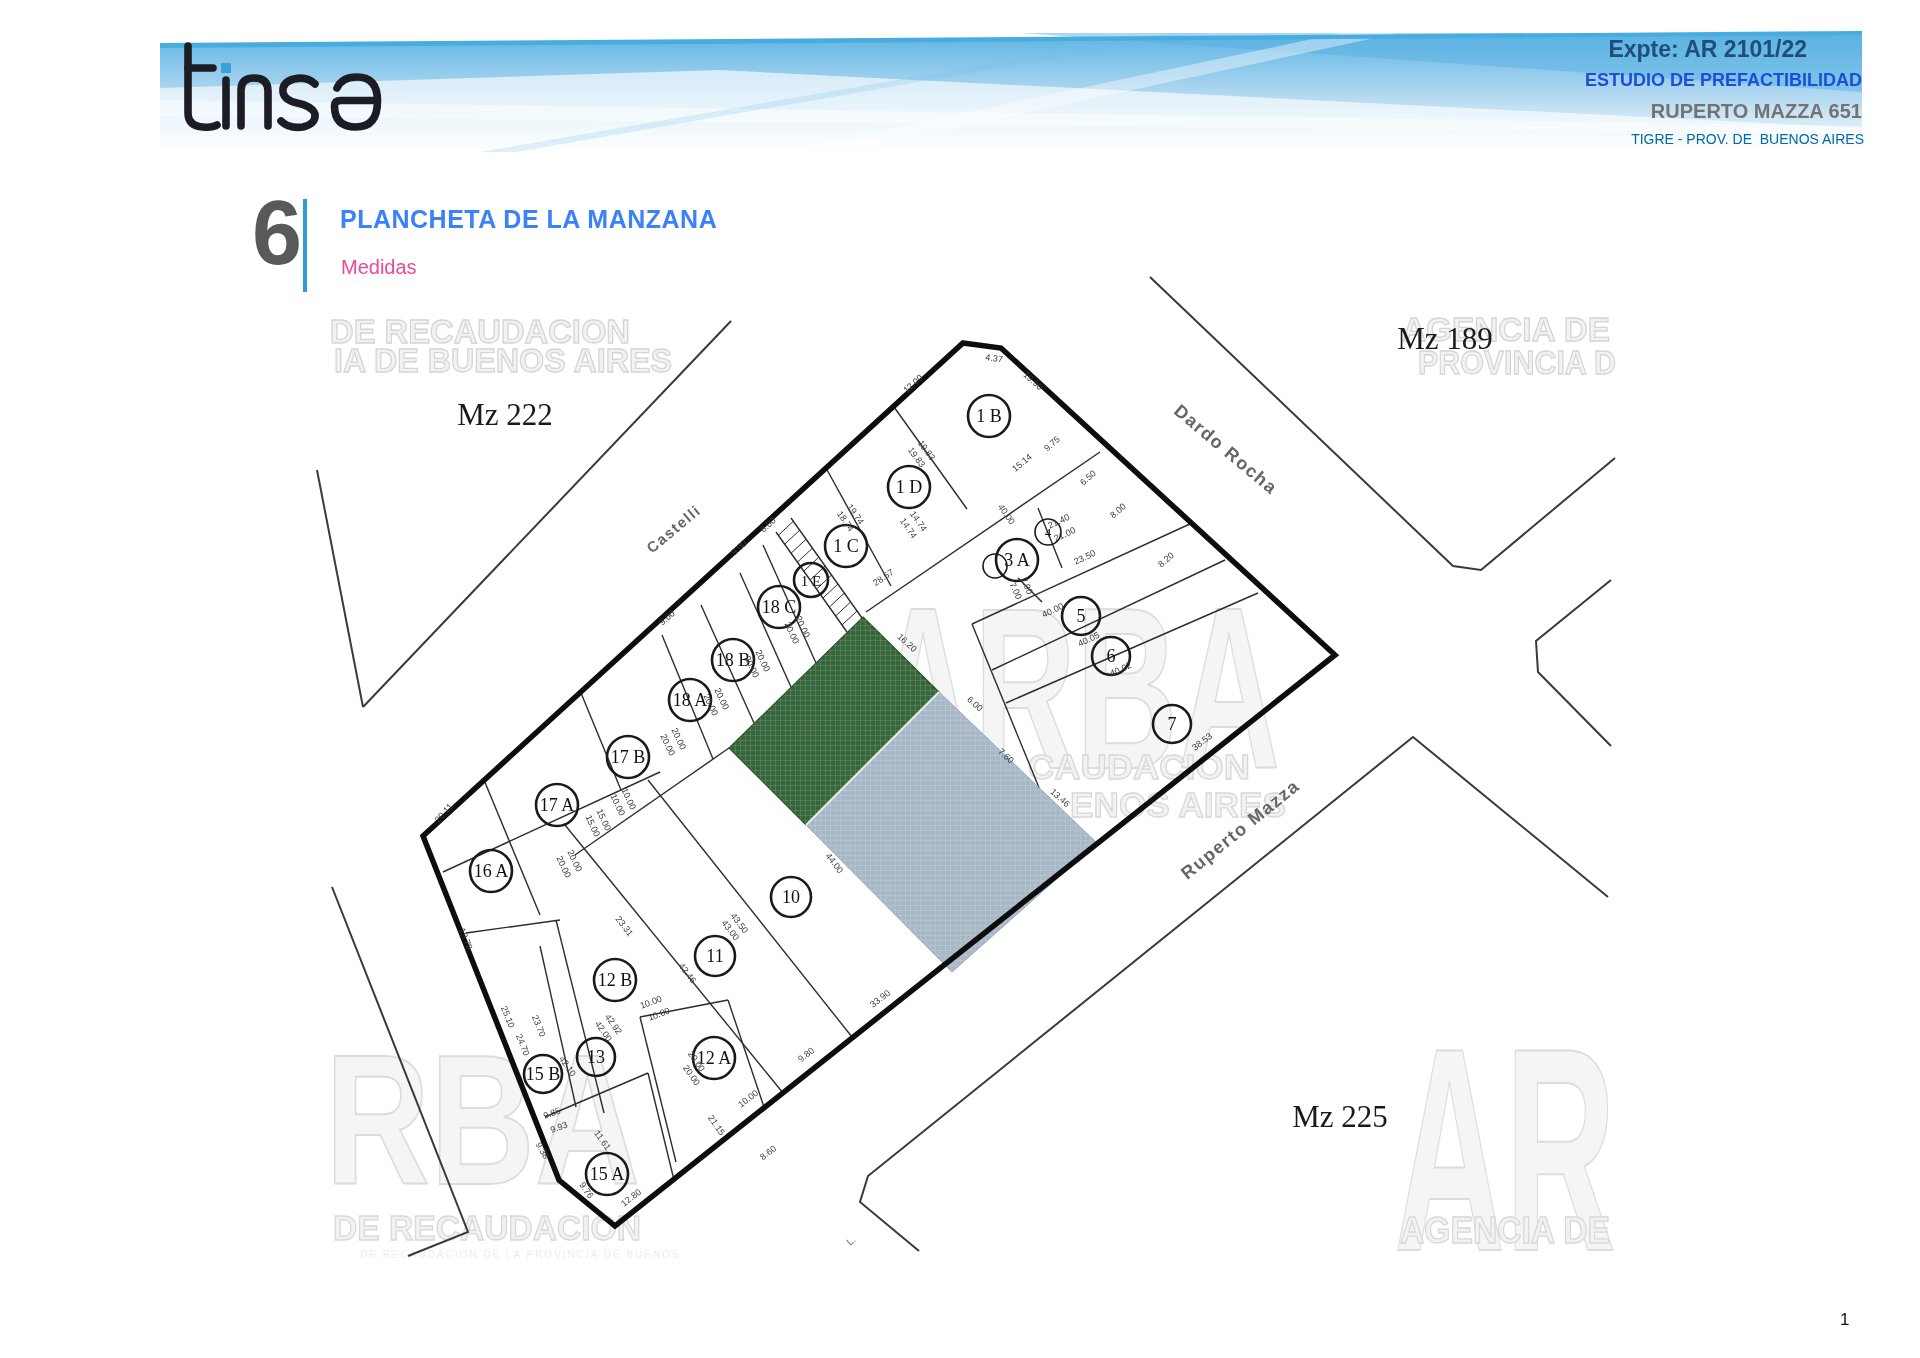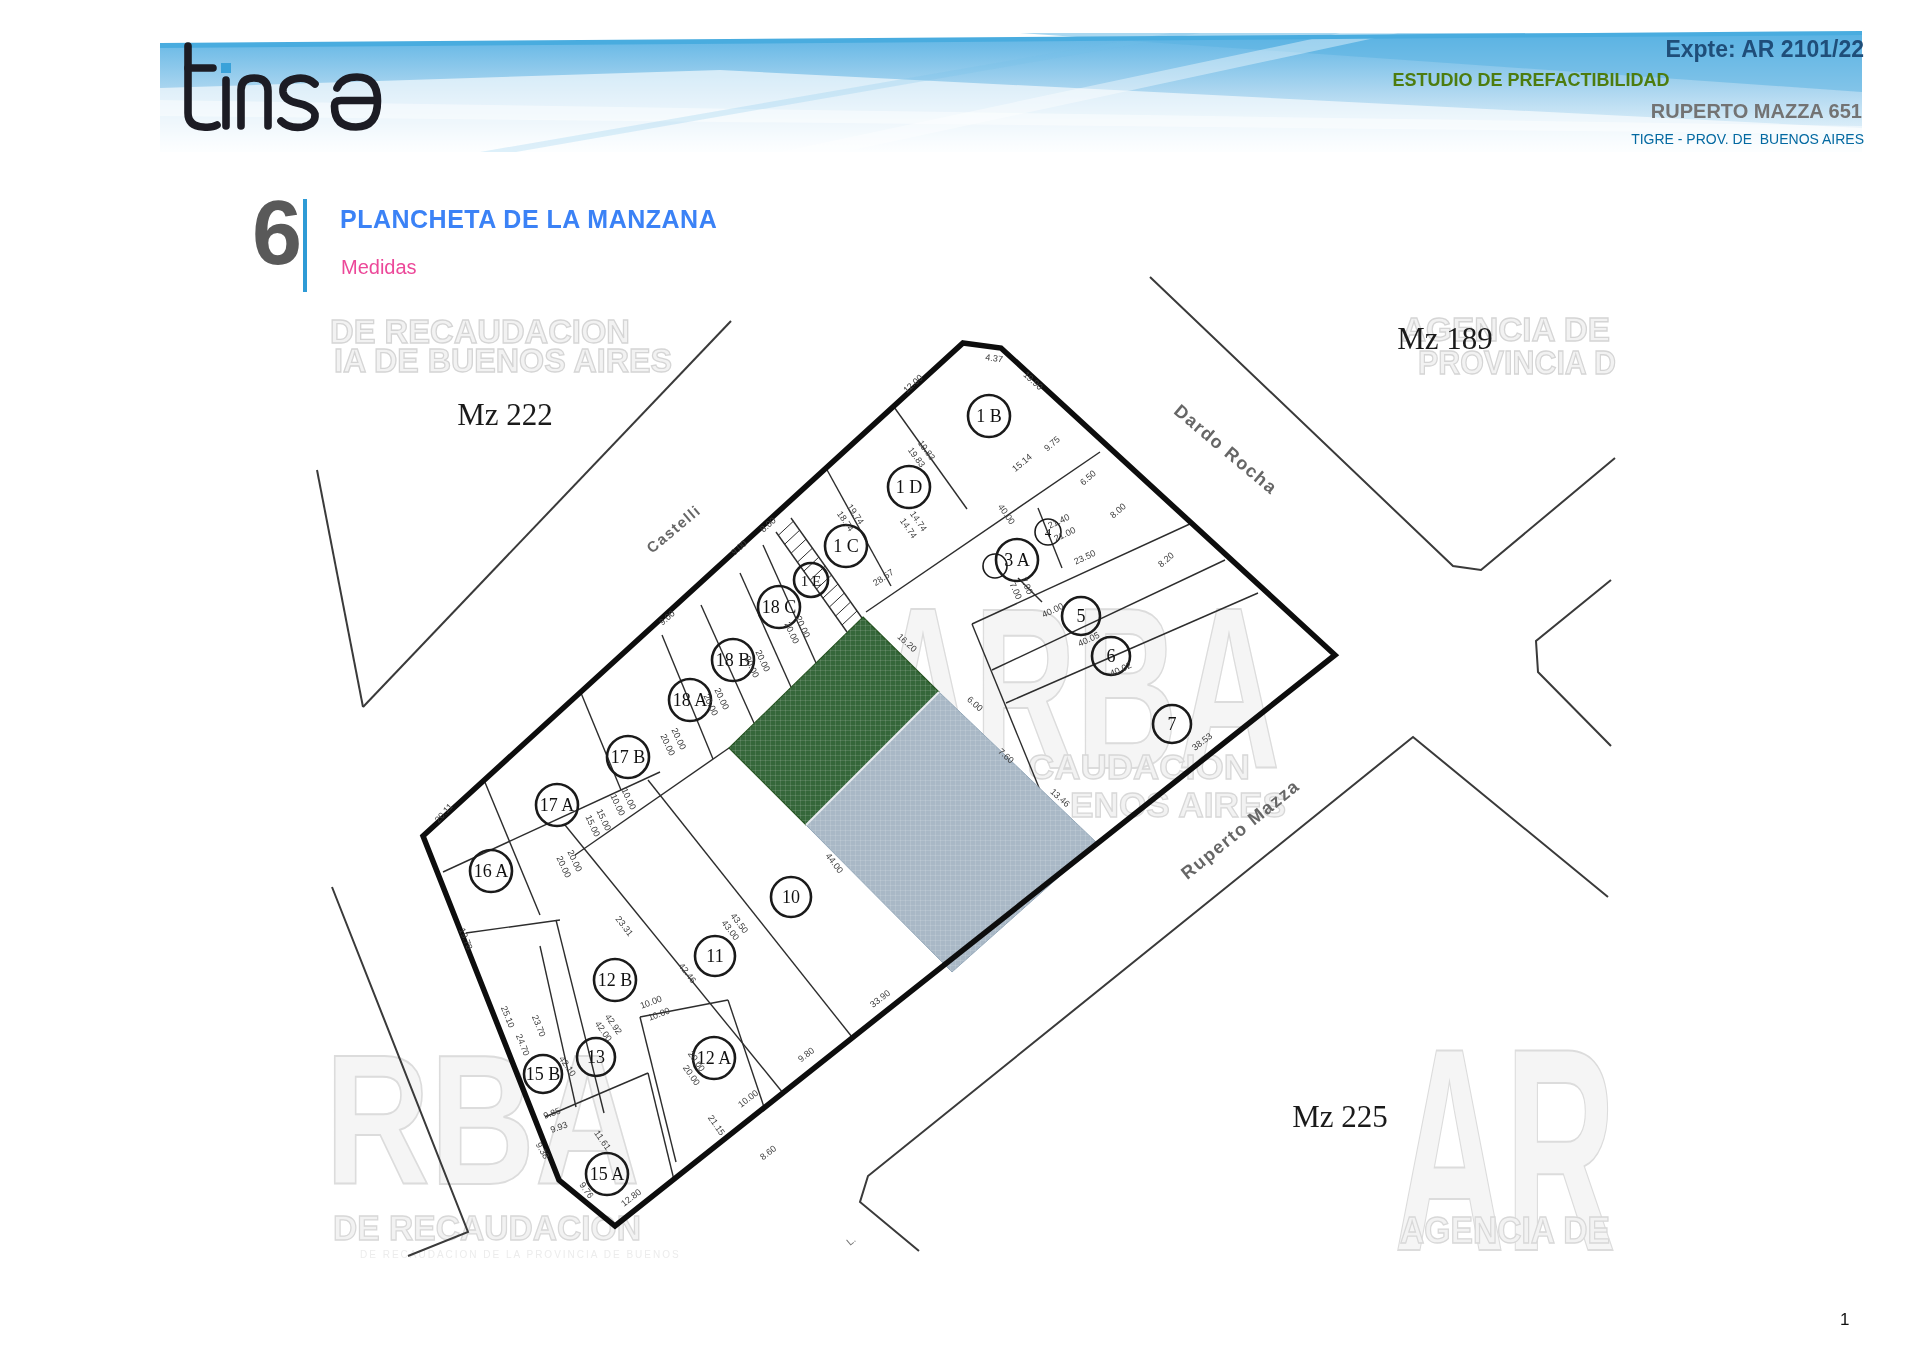--- a/index.html
+++ b/index.html
@@ -44,23 +44,23 @@
 
       <path d="M145,54 Q137,46 124,49 Q112,52 113,62 Q114,70 127,73 Q142,76 145,84 Q146,94 133,97 Q119,99 111,91"></path>
 
       <path d="M167,58 Q172,47 187,47 Q207.5,47 207.5,71 Q207.5,97 186,97 Q164.5,97 164.5,76 Q164.5,70.5 171,70.5 L207.5,70.5"></path>
     </g>
 
     <rect x="51" y="33" width="10" height="10" fill="#3aa2d9"></rect>
   </svg>
 </div>
 
-<div class="abs" style="left:1204px;top:36px;width:660px;text-align:right;color:#1f4e79;font-size:23px;font-weight:bold;">Expte: AR 2101/22</div>
-
-<div class="abs" style="left:1200px;top:70px;width:662px;text-align:center;color:#4d7c0f;font-size:18px;font-weight:bold;">ESTUDIO DE PREFACTIBILIDAD</div>
+<div class="abs" style="left:1147px;top:36px;width:660px;text-align:right;color:#1f4e79;font-size:23px;font-weight:bold;">Expte: AR 2101/22</div>
+
+<div class="abs" style="left:1200px;top:70px;width:662px;text-align:right;color:#1d4ed8;font-size:18px;font-weight:bold;">ESTUDIO DE PREFACTIBILIDAD</div>
 
 <div class="abs" style="left:1200px;top:100px;width:662px;text-align:right;color:#737373;font-size:20px;font-weight:bold;">RUPERTO MAZZA 651</div>
 
 <div class="abs" style="left:1200px;top:131px;width:664px;text-align:right;color:#0369a1;font-size:14px;">TIGRE - PROV. DE&nbsp; BUENOS AIRES</div>
 
 <div class="abs" style="left:252px;top:188px;width:55px;color:#595959;font-size:90px;font-weight:bold;line-height:90px;">6</div>
 
 <div class="abs" style="left:303px;top:199px;width:4px;height:93px;background:#2e9bd6;"></div>
 
 <div class="abs" style="left:340px;top:205px;color:#3b82f6;font-size:25px;font-weight:bold;letter-spacing:0.5px;">PLANCHETA DE LA MANZANA</div>

